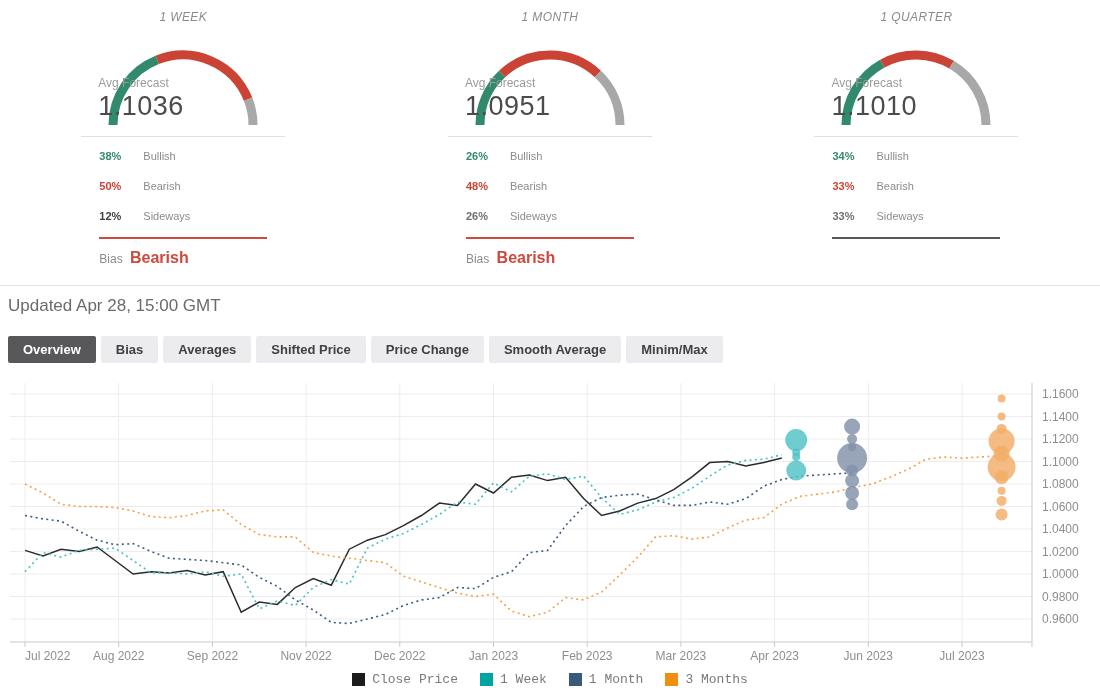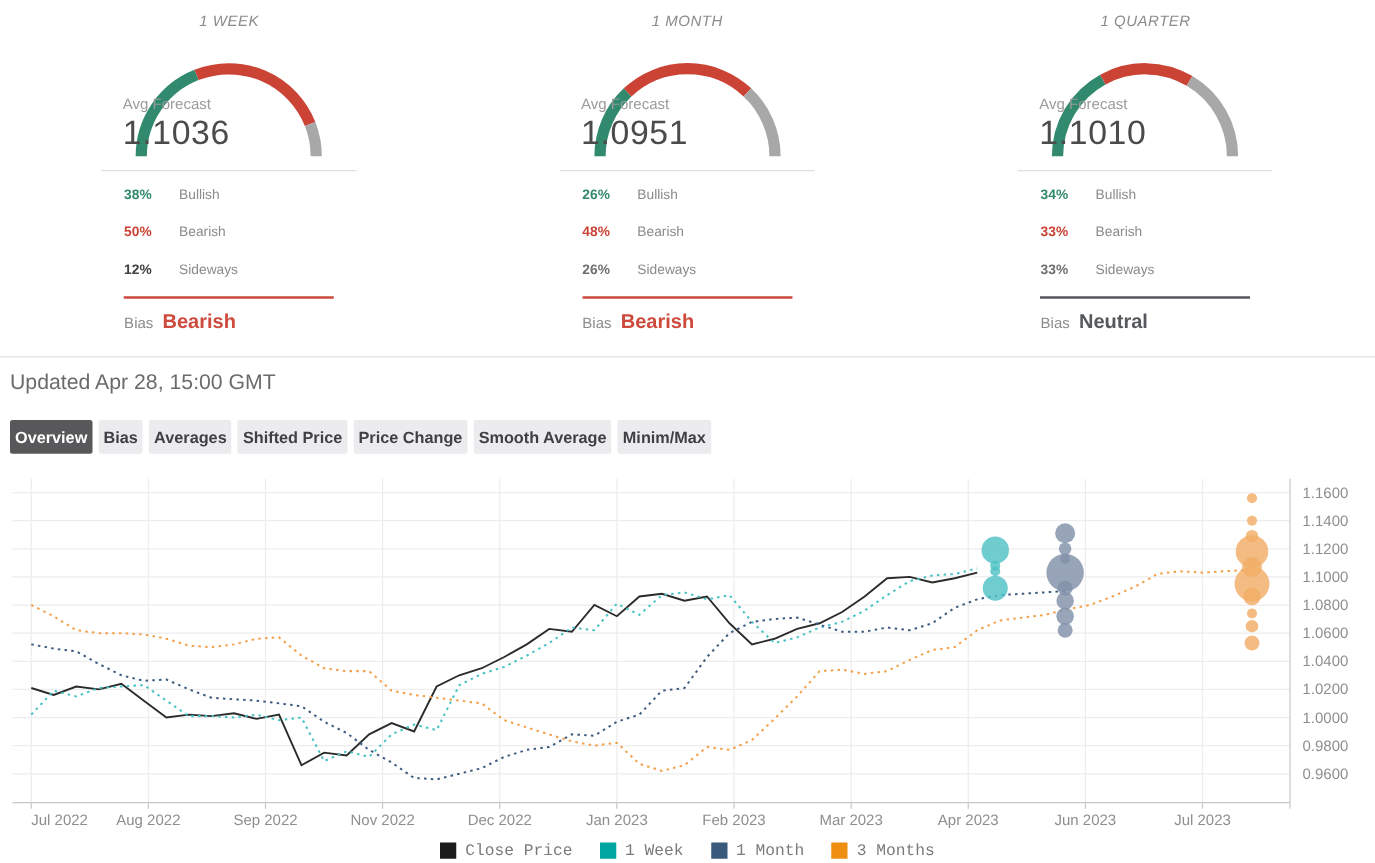--- a/index.html
+++ b/index.html
@@ -24,21 +24,21 @@
   .stat-label { color:#8b8b8b; }
   .bias-underline { height:2px; margin:6px 18px 0 18px; }
   .bias-row { padding:10px 0 0 18px; font-size:12px; color:#8b8b8b; }
   .bias-value { font-size:16px; font-weight:bold; margin-left:4px; }
   .section-divider { border:none; border-top:1px solid #e3e3e3; margin-top:18px; }
   .updated { font-size:17px; color:#6b6b6b; padding:10px 0 0 8px; }
   .tabs { display:flex; gap:5px; margin:20px 0 0 8px; }
   .tab {
     border:none; cursor:pointer; font-family:"Liberation Sans", sans-serif;
     font-size:13px; font-weight:bold; color:#3f4042; background:#ececee;
-    padding:7px 4px; border-radius:2px; line-height:13px;
+    padding:7px 15px; border-radius:2px; line-height:13px;
   }
   .tab.active { background:#58585a; color:#ffffff; }
   .chart-wrap { margin-top:10px; }
   .legend { display:flex; justify-content:center; gap:22px; align-items:center; height:20px; margin-top:-4px;font-family:Liberation Mono, monospace; }
   .legend-item { display:flex; align-items:center; gap:7px; font-size:13px; color:#7a7a7a; }
   .legend-swatch { width:13px; height:13px; display:inline-block; }
 </style>
 </head>
 <body>
 
@@ -135,24 +135,20 @@
       </div>
       <div class="stat-row">
         <span class="stat-pct" style="color: rgb(203, 67, 53);">33%</span>
         <span class="stat-label">Bearish</span>
       </div>
       <div class="stat-row">
         <span class="stat-pct" style="color: rgb(111, 111, 111);">33%</span>
         <span class="stat-label">Sideways</span>
       </div>
       <div class="bias-underline" style="background: rgb(85, 88, 92);"></div>
-      <div class="bias-row">
-        <span>Bias</span>
-        <span class="bias-value" style="color: rgb(85, 88, 92);">Neutral</span>
-      </div>
     </div>
   </div>
 </div>
 
 <hr class="section-divider">
 
 <div class="updated">Updated Apr 28, 15:00 GMT</div>
 
 <div class="tabs">
   <button class="tab active">Overview</button>

